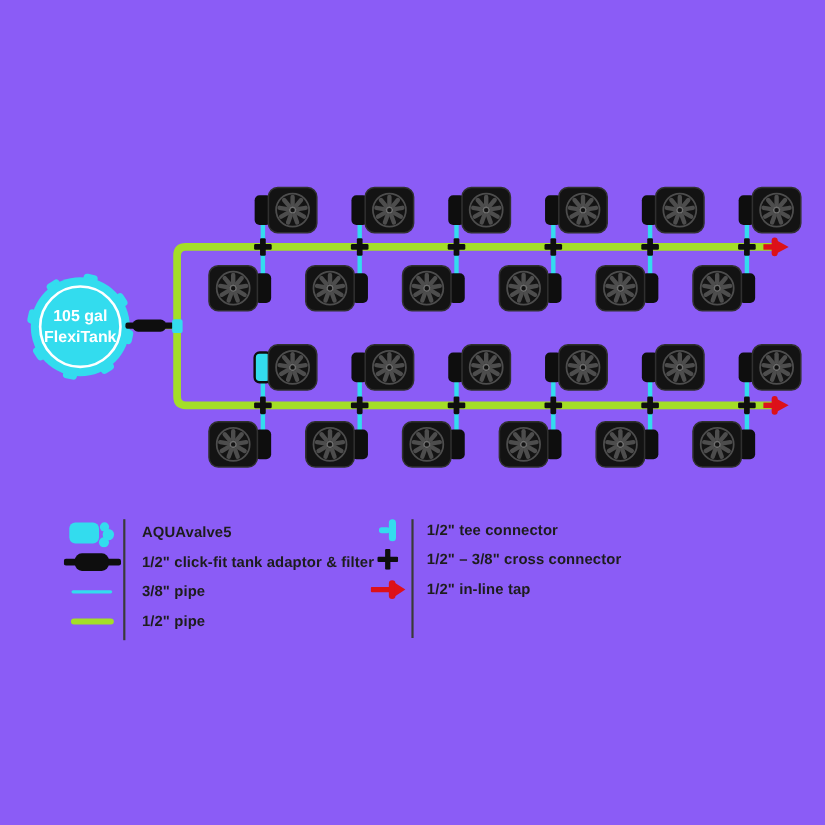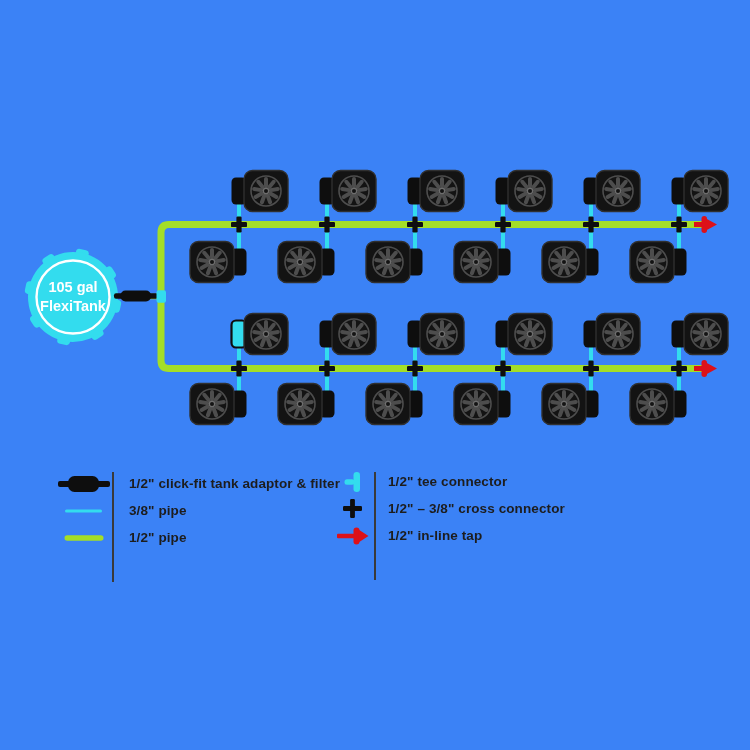--- a/index.html
+++ b/index.html
@@ -1,16 +1,16 @@
 <!DOCTYPE html>
 <html style="--cyan: #33dcee; --green: #a4de27; --red: #dd1119; --black: #0e0e0e;"><head>
 <meta charset="utf-8">
 <style>
   html,body{margin:0;padding:0;background:#ffffff;}
-  .stage{position:relative;width:750px;height:750px;background:#3b82f6;overflow:hidden;
+  .stage{position:relative;width:750px;height:750px;background:#8b5cf6;overflow:hidden;
          font-family:"Liberation Sans",sans-serif;}
   .stage svg.diagram{position:absolute;left:0;top:0;}
   svg text{font-family:"Liberation Sans",sans-serif;font-weight:700;}
   .legend{position:absolute;color:#1d1d1d;}
   .legend-left{left:55px;top:470px;}
   .legend-right{left:330px;top:468px;}
   .lrow{display:flex;align-items:center;height:27px;}
   .icon-cell{display:flex;justify-content:center;align-items:center;flex:0 0 auto;}
   .legend-left .icon-cell{width:58px;}
   .legend-right .icon-cell{width:45px;}
@@ -558,20 +558,31 @@
       <rect x="114" y="293.2" width="44" height="5.6" rx="2" class="bk"></rect>
       <rect x="120.5" y="290.5" width="30.5" height="11" rx="5" class="bk"></rect>
     </g>
 
     <rect x="156.5" y="290.2" width="9.5" height="12.6" rx="2" class="cy"></rect>
   </svg>
 
   <div class="legend legend-left">
     <div class="lrow">
       <span class="icon-cell">
+        <svg width="44" height="28" viewBox="0 0 44 28">
+          <rect x="1" y="5" width="27" height="19" rx="5.5" class="cy"></rect>
+          <circle cx="33" cy="9" r="4.2" class="cy"></circle>
+          <circle cx="36.5" cy="16" r="5.2" class="cy"></circle>
+          <circle cx="32.5" cy="23" r="4.6" class="cy"></circle>
+        </svg>
+      </span>
+      <span class="llabel">AQUAvalve5</span>
+    </div>
+    <div class="lrow">
+      <span class="icon-cell">
         <svg width="52" height="20" viewBox="0 0 52 20">
           <rect x="0" y="7" width="52" height="6" rx="2" class="bk"></rect>
           <rect x="10" y="2" width="31" height="16" rx="6.5" class="bk"></rect>
         </svg>
       </span>
       <span class="llabel">1/2" click-fit tank adaptor &amp; filter</span>
     </div>
     <div class="lrow">
       <span class="icon-cell">
         <svg width="40" height="6" viewBox="0 0 40 6">

